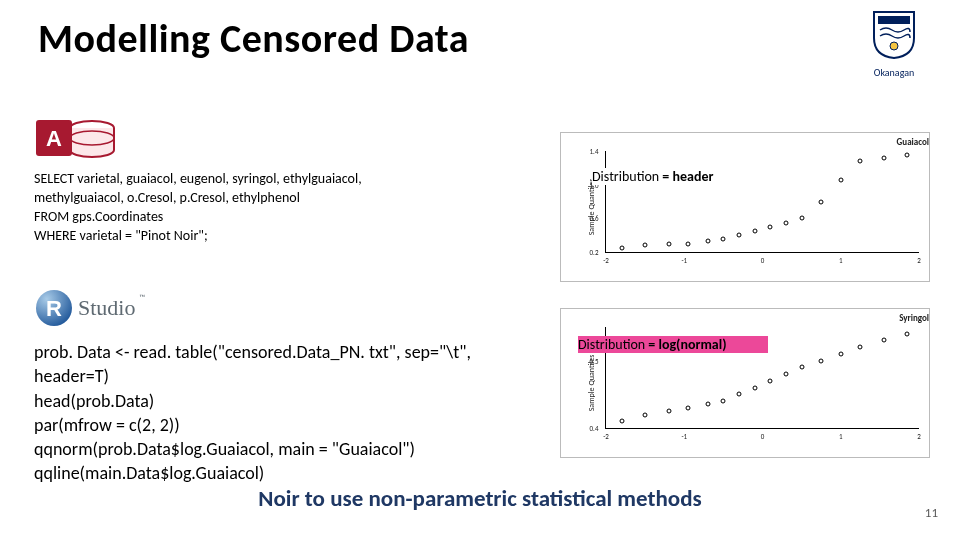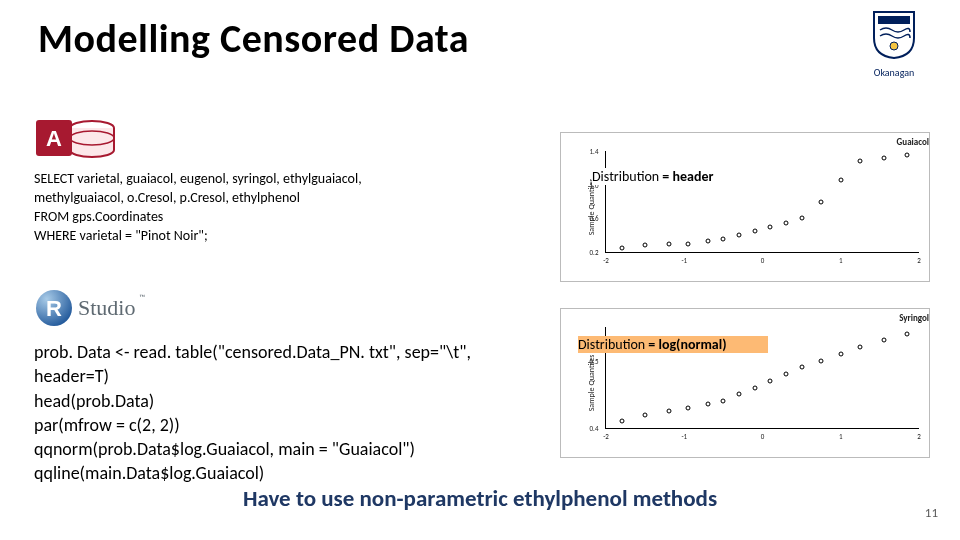--- a/index.html
+++ b/index.html
@@ -15,21 +15,21 @@
 
   .sql-block { position: absolute; left: 34px; top: 170px; width: 440px; font-size: 14px; line-height: 1.35; font-family: "Calibri", Arial, sans-serif; }
   .sql-block .ln { display: block; }
 
   .rstudio-logo { position: absolute; left: 34px; top: 288px; width: 140px; height: 40px; display: flex; align-items: center; gap: 4px; }
 
   .r-block { position: absolute; left: 34px; top: 340px; width: 480px; font-size: 18px; line-height: 1.35; }
   .r-block .ln { display: block; }
 
   .dist1 { position: absolute; left: 592px; top: 168px; width: 160px; font-size: 14px; background: #fff; z-index: 5; }
-  .dist2 { position: absolute; left: 578px; top: 336px; width: 190px; font-size: 14px; background: #fdba74; z-index: 5; }
+  .dist2 { position: absolute; left: 578px; top: 336px; width: 190px; font-size: 14px; background: #ec4899; z-index: 5; }
   .dist1 .eq, .dist2 .eq { font-weight: 700; }
 
   .bottom-line { position: absolute; left: 0; right: 0; top: 484px; text-align: center; font-size: 23px; font-weight: 700; color: #1f3864; }
 
   .page-num { position: absolute; right: 22px; bottom: 20px; font-size: 13px; color: #595959; }
 
   
   .chart { position: absolute; background: #fff; border: 1px solid #bbb; font-size: 8px; color: #222; }
   .chart-g { left: 560px; top: 132px; width: 370px; height: 150px; }
   .chart-s { left: 560px; top: 296px; width: 370px; height: 150px; margin-top: 12px; }
@@ -158,16 +158,16 @@
       </div>
   </div>
 
   <div class="dist1">
     <span>Distribution </span><span class="eq">= header</span>
   </div>
   <div class="dist2">
     <span>Distribution </span><span class="eq">= log(normal)</span>
   </div>
 
-  <div class="bottom-line">Have to use non-parametric ethylphenol methods</div>
+  <div class="bottom-line">Noir to use non-parametric statistical methods</div>
   <div class="page-num">11</div>
 
 </div>
 
 </body></html>

